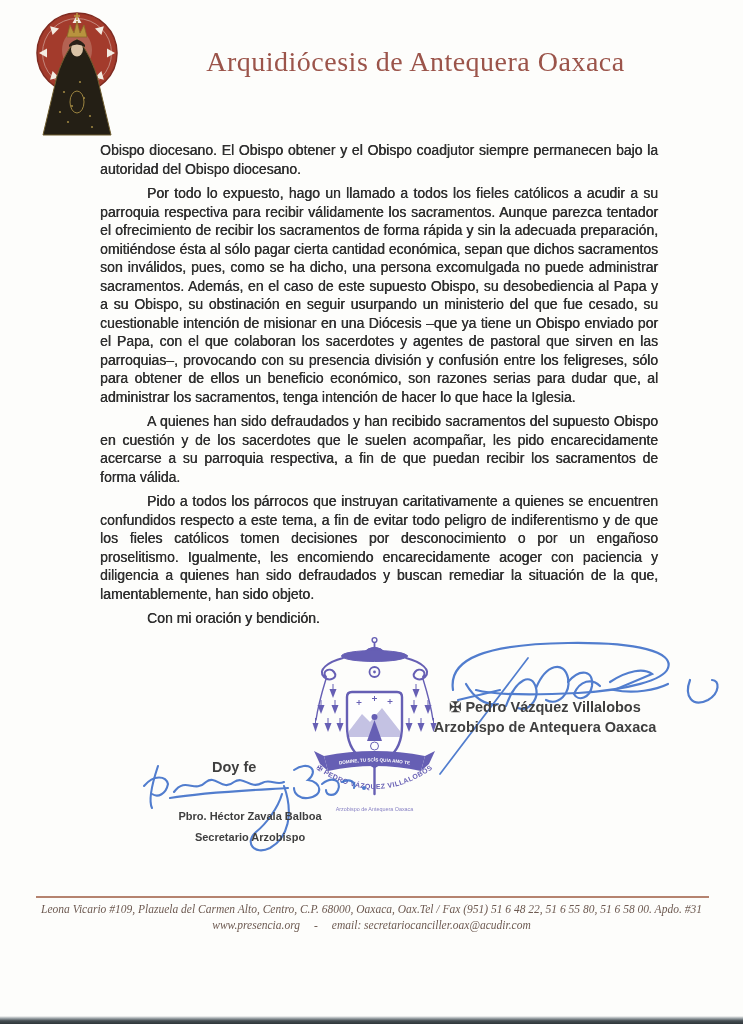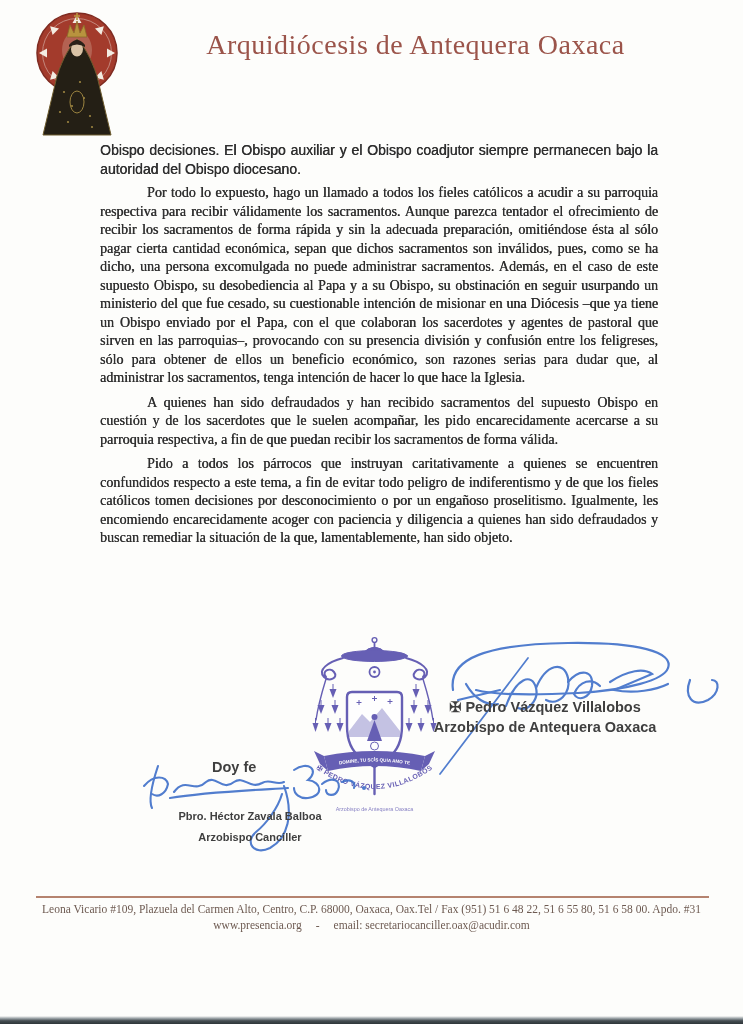--- a/index.html
+++ b/index.html
@@ -4,50 +4,50 @@
 <style>
   html,body{margin:0;padding:0;background:#8a8a8a;}
   .sheet{
     position:relative;width:743px;height:1024px;margin:0 auto;
     background:#fdfdfb;overflow:hidden;
     font-family:"Liberation Sans",sans-serif;
   }
   
   .logo{position:absolute;left:34px;top:6px;width:86px;height:130px;}
   .page-title{
-    position:absolute;top:29px;left:0;width:100%;padding-left:88px;box-sizing:border-box;
+    position:absolute;top:46px;left:0;width:100%;padding-left:88px;box-sizing:border-box;
     text-align:center;font-family:"Liberation Serif",serif;
     font-size:28px;font-weight:400;color:#9b544a;letter-spacing:.5px;
   }
   
   .letter{
     position:absolute;left:100px;top:141px;width:558px;
     font-size:14px;line-height:18.5px;color:#303030;text-align:justify;
     text-shadow:.35px 0 0 currentColor;
   }
   .letter p{margin:0 0 6px 0;}
-  .letter p.indent{text-indent:47px;font-family:Liberation Serif, serif;}
+  .letter p.indent{text-indent:47px;}
   
   .stamp{position:absolute;left:312px;top:634px;width:125px;height:185px;opacity:.92;}
   .sig-arch{position:absolute;left:428px;top:638px;width:305px;height:145px;}
   .sig-sec{position:absolute;left:136px;top:750px;width:235px;height:115px;}
   .arch-name{
     position:absolute;left:430px;top:697px;width:230px;text-align:center;
     font-weight:bold;font-size:14.5px;line-height:20px;color:#3f3f3f;
   }
   .doyfe{position:absolute;left:212px;top:739px;font-weight:bold;font-size:14.5px;color:#3f3f3f;margin-top:20px;}
   .sec-name{
     position:absolute;left:150px;top:806px;width:200px;text-align:center;
     font-weight:bold;font-size:11px;line-height:21px;color:#3f3f3f;
   }
   
   .footer-rule{position:absolute;left:36px;right:34px;top:896px;height:2px;background:#b5836f;}
   .footer-text{
     position:absolute;top:901px;left:0;width:100%;text-align:center;
-    font-family:"Liberation Serif",serif;font-size:11.5px;line-height:16px;color:#6d5a51;
+    font-family:"Liberation Serif",serif;font-size:11.5px;line-height:16px;color:#6d5a51;font-style:italic;
   }
   .footer-text .sep{padding:0 14px;}
   
   .scan-edge{
     position:absolute;left:0;right:0;bottom:0;height:8px;
     background:linear-gradient(#fdfdfb 0%,#9aa2a6 30%,#454d52 60%,#2e3539 100%);
   }
 </style>
 </head>
 <body>
@@ -82,24 +82,25 @@
     <ellipse cx="43" cy="43" rx="6" ry="7.5" fill="#d9c3a6"></ellipse>
     <path d="M 35,39 Q 43,29 51,39 L 51,41 Q 43,36 35,41 Z" fill="#2a2118"></path>
     <path d="M 33,31 L 53,31 L 50,19 L 46,27 L 43,15 L 40,27 L 36,19 Z" fill="#b8933e" stroke="#8a6b28" stroke-width="0.8"></path>
     <line x1="43" y1="14" x2="43" y2="7" stroke="#b8933e" stroke-width="1.6"></line>
     <line x1="40" y1="10" x2="46" y2="10" stroke="#b8933e" stroke-width="1.6"></line>
   </svg>
 
   <div class="page-title">Arquidiócesis de Antequera Oaxaca</div>
 
   <div class="letter">
-    <p>Obispo decisiones. El Obispo auxiliar y el Obispo coadjutor siempre permanecen bajo la autoridad del Obispo diocesano.</p>
+    <p>Obispo diocesano. El Obispo obtener y el Obispo coadjutor siempre permanecen bajo la autoridad del Obispo diocesano.</p>
     <p class="indent">Por todo lo expuesto, hago un llamado a todos los fieles católicos a acudir a su parroquia respectiva para recibir válidamente los sacramentos. Aunque parezca tentador el ofrecimiento de recibir los sacramentos de forma rápida y sin la adecuada preparación, omitiéndose ésta al sólo pagar cierta cantidad económica, sepan que dichos sacramentos son inválidos, pues, como se ha dicho, una persona excomulgada no puede administrar sacramentos. Además, en el caso de este supuesto Obispo, su desobediencia al Papa y a su Obispo, su obstinación en seguir usurpando un ministerio del que fue cesado, su cuestionable intención de misionar en una Diócesis –que ya tiene un Obispo enviado por el Papa, con el que colaboran los sacerdotes y agentes de pastoral que sirven en las parroquias–, provocando con su presencia división y confusión entre los feligreses, sólo para obtener de ellos un beneficio económico, son razones serias para dudar que, al administrar los sacramentos, tenga intención de hacer lo que hace la Iglesia.</p>
     <p class="indent">A quienes han sido defraudados y han recibido sacramentos del supuesto Obispo en cuestión y de los sacerdotes que le suelen acompañar, les pido encarecidamente acercarse a su parroquia respectiva, a fin de que puedan recibir los sacramentos de forma válida.</p>
     <p class="indent">Pido a todos los párrocos que instruyan caritativamente a quienes se encuentren confundidos respecto a este tema, a fin de evitar todo peligro de indiferentismo y de que los fieles católicos tomen decisiones por desconocimiento o por un engañoso proselitismo. Igualmente, les encomiendo encarecidamente acoger con paciencia y diligencia a quienes han sido defraudados y buscan remediar la situación de la que, lamentablemente, han sido objeto.</p>
+    <p class="indent">Con mi oración y bendición.</p>
   </div>
 
   <svg class="stamp" viewBox="0 0 125 185" xmlns="http://www.w3.org/2000/svg">
     <g stroke="#5a52ae" fill="none" stroke-linecap="round">
       <circle cx="62.5" cy="6" r="2.4" stroke-width="1.4"></circle>
       <line x1="62.5" y1="9" x2="62.5" y2="16" stroke-width="1.8"></line>
       <path d="M 50,20 Q 62.5,6 75,20 Z" fill="#5a52ae" stroke-width="1"></path>
       <ellipse cx="62.5" cy="22" rx="33" ry="5.5" fill="#5a52ae" stroke-width="1"></ellipse>
       <circle cx="62.5" cy="38" r="5" stroke-width="1.8"></circle>
       <circle cx="62.5" cy="38" r="1.4" fill="#5a52ae" stroke="none"></circle>
@@ -220,21 +221,21 @@
       <path d="M 158,20 C 172,10 184,20 172,30 C 186,32 188,46 172,48 C 164,49 158,44 158,38"></path>
       <path d="M 186,34 C 196,26 206,30 202,40 C 199,47 190,46 190,40"></path>
       <path d="M 206,32 C 214,28 220,32 218,38"></path>
       <path d="M 148,36 C 158,64 152,88 134,98 C 118,106 108,92 120,82 C 130,74 142,58 146,44"></path>
     </g>
     <circle cx="228" cy="38" r="2" fill="#3a6cc8" opacity="0.88"></circle>
   </svg>
 
   <div class="sec-name">
     <div>Pbro. Héctor Zavala Balboa</div>
-    <div>Arzobispo Canciller</div>
+    <div>Secretario Arzobispo</div>
   </div>
 
   <div class="footer-rule"></div>
   <div class="footer-text">
     <div>Leona Vicario #109, Plazuela del Carmen Alto, Centro, C.P. 68000, Oaxaca, Oax.Tel / Fax (951) 51 6 48 22, 51 6 55 80, 51 6 58 00. Apdo. #31</div>
     <div>
       <span>www.presencia.org</span><span class="sep">-</span><span>email: secretariocanciller.oax@acudir.com</span>
     </div>
   </div>
 

